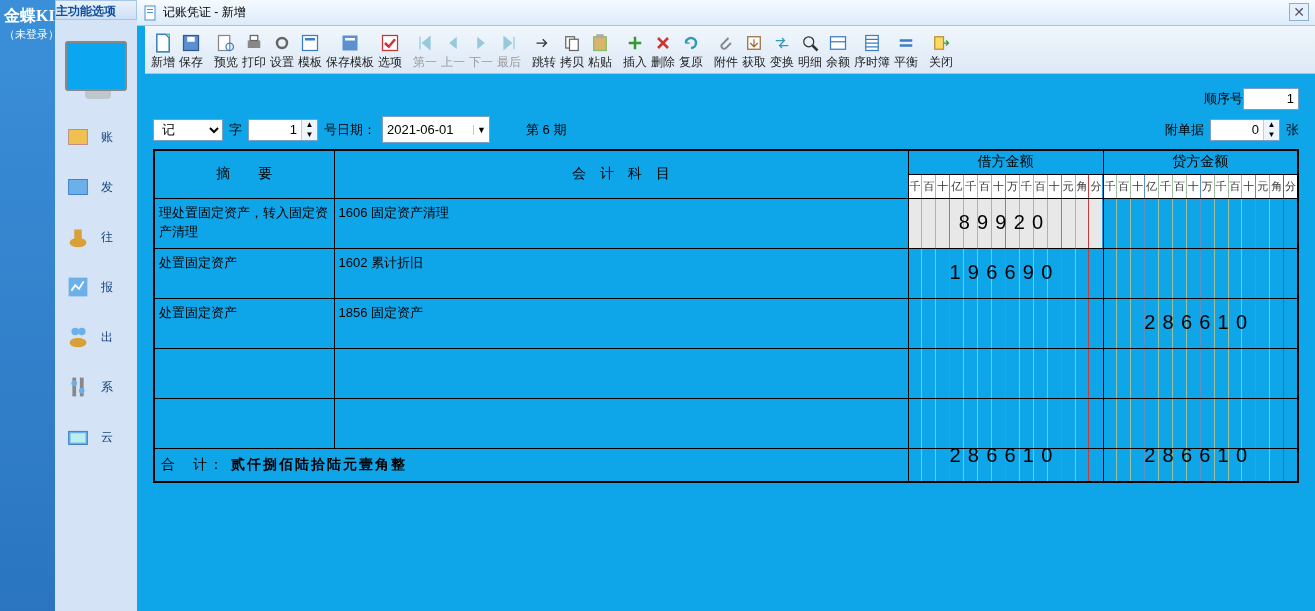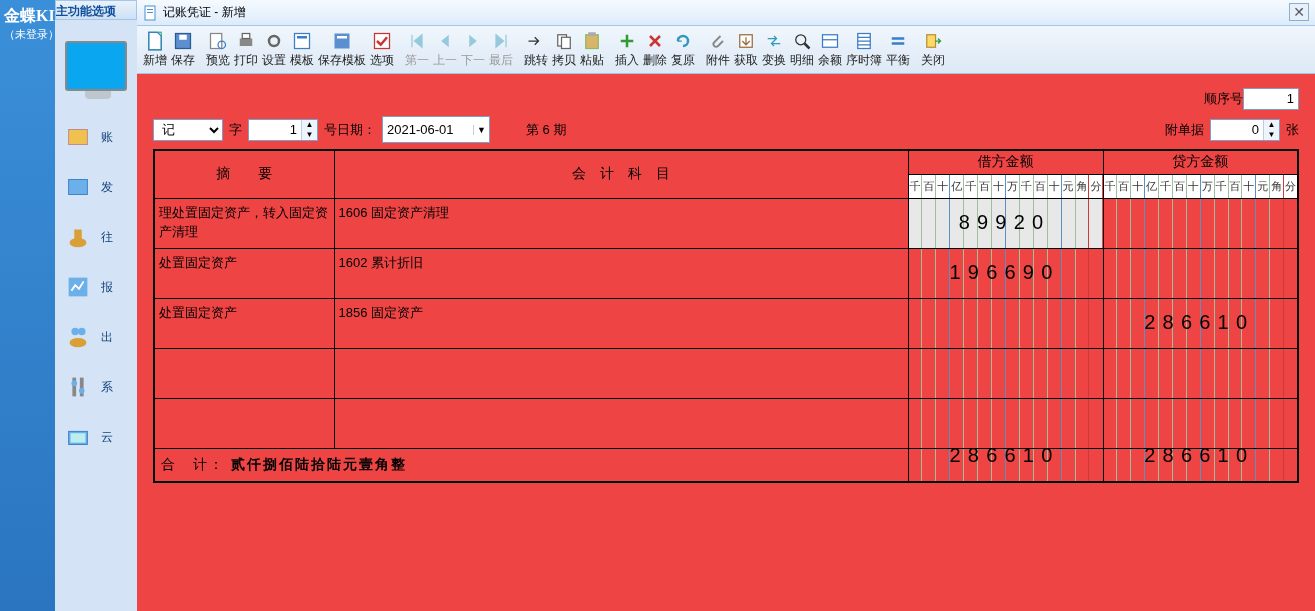--- a/index.html
+++ b/index.html
@@ -9,27 +9,27 @@
 .left-app-title { color:#fff; font-weight:bold; font-size:16px; padding:6px 4px 0 4px; white-space:nowrap; font-family:"SimHei"; }
 .left-app-sub { color:#fff; font-size:11px; padding:0 4px 6px 4px; white-space:nowrap; }
 .nav-col { width:82px; background:#d4e4f6; display:flex; flex-direction:column; }
 .nav-header { background:linear-gradient(to bottom,#e9f2fb,#cde0f5); border:1px solid #a6c4e6; font-weight:bold; color:#0f4e9b; text-align:left; height:20px; line-height:20px; font-size:12px; }
 .nav-big-icon { width:82px; height:92px; display:flex; align-items:center; justify-content:center; }
 .monitor { width:62px; height:50px; background:#0aa6f0; border:2px solid #888; border-radius:3px; position:relative; }
 .monitor:after { content:""; position:absolute; bottom:-10px; left:18px; width:26px; height:8px; background:#bfc7ce; border-radius:0 0 4px 4px; }
 .nav-item { height:50px; display:flex; align-items:center; cursor:pointer; padding-left:6px; gap:6px; color:#14417a; }
 .nav-item .ico { width:34px; height:34px; display:inline-flex; align-items:center; justify-content:center; }
 .nav-item .ico svg { width:30px; height:30px; }
-.main-area { flex:1; background:#ef4444; display:flex; flex-direction:column; }
+.main-area { flex:1; background:#0ea5e9; display:flex; flex-direction:column; }
 .mdi-title { height:26px; background:linear-gradient(to bottom,#f5faff,#dcebfa); display:flex; align-items:center; padding:0 6px; border-bottom:1px solid #a6c4e6; position:relative; }
 .mdi-title .doc-icon { width:16px; height:16px; margin-right:4px; display:inline-flex; }
 .close-x { position:absolute; right:6px; top:3px; width:20px; height:18px; border:1px solid #8eaed0; background:#e6f0fa; display:flex; align-items:center; justify-content:center; font-family:Arial; font-size:14px; color:#556; cursor:pointer; }
 .win-controls { position:absolute; right:20px; top:0; display:flex; gap:2px; }
 .win-btn { width:34px; height:14px; background:linear-gradient(to bottom,#e0ecf8,#bcd4ee); border:1px solid #9abde0; border-top:none; border-radius:0 0 3px 3px; display:flex; align-items:center; justify-content:center; cursor:pointer; }
-.toolbar { height:48px; background:linear-gradient(to bottom,#f0f6fc,#dde9f6); border-bottom:1px solid #a6c4e6; display:flex; align-items:center; padding:19px 4px; }
+.toolbar { height:48px; background:linear-gradient(to bottom,#f0f6fc,#dde9f6); border-bottom:1px solid #a6c4e6; display:flex; align-items:flex-end; padding:1px 4px;margin-left:8px; }
 .tbtn { display:flex; flex-direction:column; align-items:center; justify-content:center; padding:1px 2px; cursor:pointer; min-width:28px; }
 .tbtn .ticon { width:20px; height:20px; display:flex; align-items:center; justify-content:center; }
 .tbtn .tlabel { font-size:12px; color:#222; white-space:nowrap; margin-top:1px; }
 .tbtn.disabled .tlabel { color:#999; }
 .tbtn.disabled .ticon { opacity:0.45; }
 .tsep { width:1px; background:#b7c9dd; margin:6px 3px; }
 .voucher-body { flex:1; padding:8px 16px; overflow:auto; }
 .voucher-title { font-family:"KaiTi","SimSun"; font-size:30px; text-align:center; letter-spacing:8px; margin:4px 0 4px 0; }
 .info-row { display:flex; align-items:center; font-size:13px; margin:6px 0; }
 .info-left { display:flex; align-items:center; gap:2px; }

